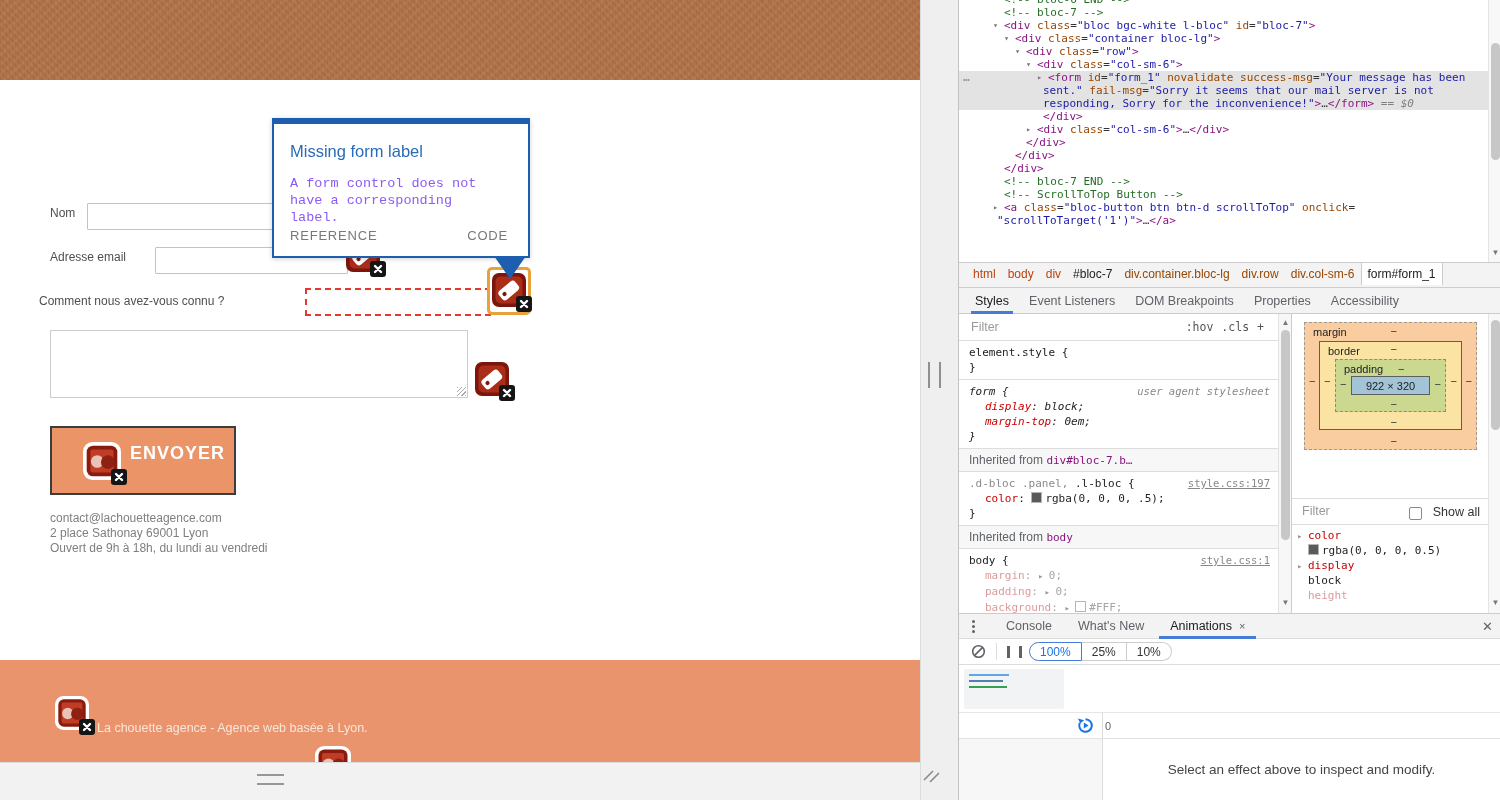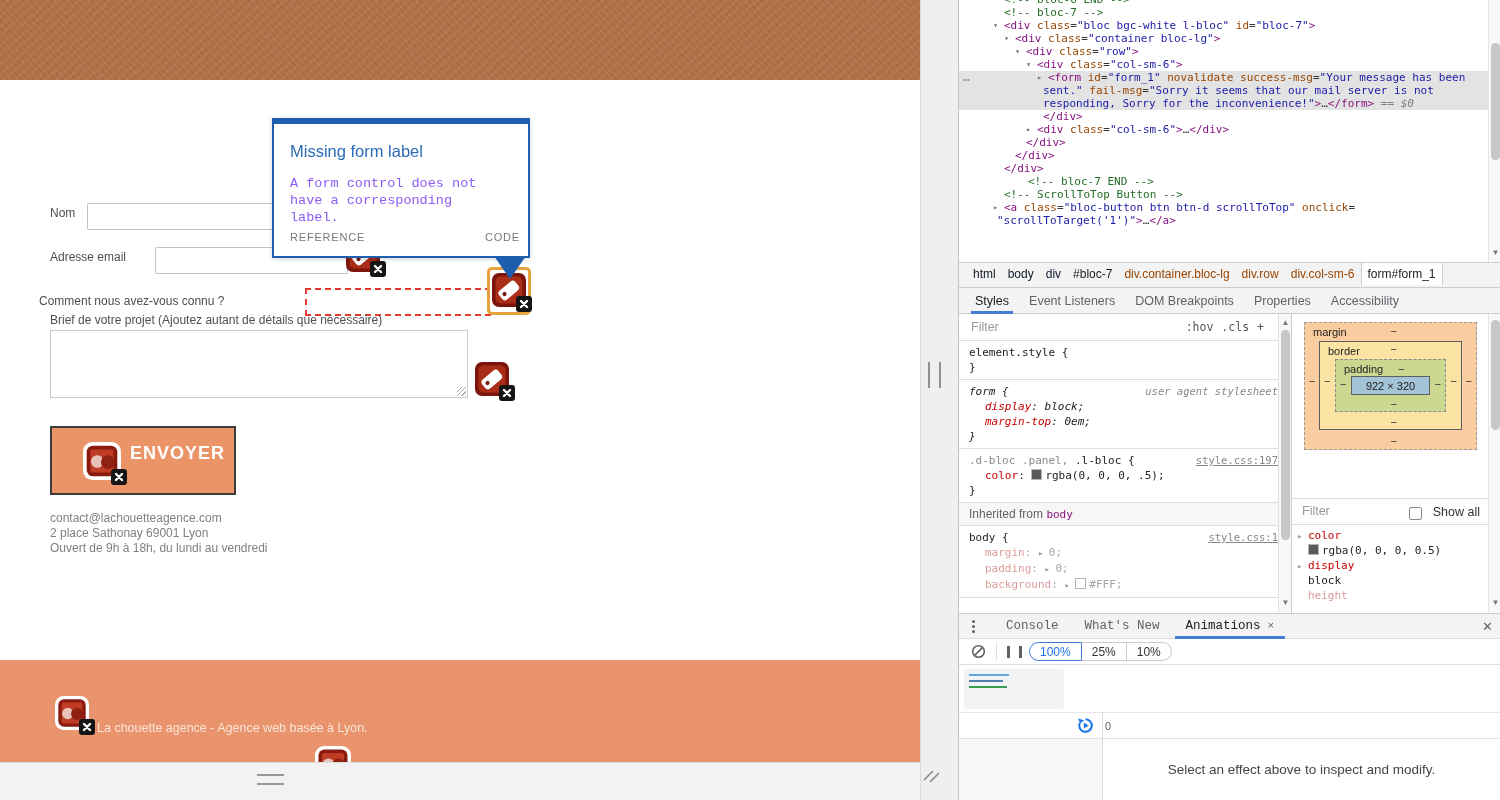--- a/index.html
+++ b/index.html
@@ -19,21 +19,21 @@
   .wave-icon svg{display:block;}
   .wave-badge{position:absolute;width:16px;height:16px;right:-6px;bottom:-5px;}
   .wave-badge svg{display:block;width:16px;height:16px;}
   .sel-ring{position:absolute;left:487px;top:267px;width:44px;height:48px;background:#fff;
             border:3px solid #e8a23b;border-radius:5px;box-sizing:border-box;z-index:8;}
   .tooltip{position:absolute;left:272px;top:118px;width:258px;height:140px;background:#fff;
            border:2px solid #1d5fae;border-top-width:6px;box-sizing:border-box;z-index:20;
            box-shadow:0 1px 5px rgba(0,0,0,.18);}
   .tt-title{position:absolute;left:16px;top:18px;font-size:16.5px;color:#2a6cb8;}
   .tt-body{position:absolute;left:16px;top:52px;width:212px;font-size:13.5px;line-height:1.25;color:#8b5cf6;font-family:Liberation Mono, monospace;}
-  .tt-links{position:absolute;left:16px;right:8px;bottom:13px;font-size:11px;color:#787878;letter-spacing:.8px;}
+  .tt-links{position:absolute;left:16px;right:20px;bottom:13px;font-size:13px;color:#787878;letter-spacing:.8px;}
   .tt-code{float:right;}
   .tt-arrow{position:absolute;left:494px;top:256px;width:0;height:0;z-index:21;
             border-left:16px solid transparent;border-right:16px solid transparent;border-top:23px solid #1d5fae;}
   .textarea{position:absolute;left:50px;top:330px;width:418px;height:68px;background:#fff;
             border:1px solid #ccc;box-sizing:border-box;}
   .ta-grip{position:absolute;right:1px;bottom:1px;width:9px;height:9px;
            background:repeating-linear-gradient(135deg,#aaa 0 1px,transparent 1px 3px);}
   .submit{position:absolute;left:50px;top:426px;width:186px;height:69px;background:#ea9468;
           border:2px solid #3c3c3c;box-sizing:border-box;}
   .submit-label{position:absolute;left:78px;top:15px;font-size:18px;font-weight:bold;color:#fff;letter-spacing:1px;}
@@ -61,39 +61,39 @@
   .dt-marker{position:absolute;left:4px;top:0;color:#999;letter-spacing:1px;font-weight:bold;}
   .s-t{color:#881280;} .s-a{color:#994500;} .s-v{color:#1a1aa6;}
   .s-c{color:#236e25;} .s-p{color:#333;} .s-d{color:#808080;font-style:italic;}
   .tree-sb{position:absolute;left:529px;top:0;width:13px;height:262px;background:#f8f8f8;border-left:1px solid #e4e4e4;box-sizing:border-box;}
   .sb-thumb{position:absolute;left:2px;width:9px;background:#c7c7c7;border-radius:5px;}
   .sb-arrow{position:absolute;left:0;width:13px;text-align:center;font-size:8px;color:#777;}
   .crumbs{position:absolute;left:0;top:262px;width:542px;height:26px;background:#f3f3f3;
           border-top:1px solid #cdcdcd;border-bottom:1px solid #cdcdcd;box-sizing:border-box;
           white-space:nowrap;overflow:hidden;padding-left:8px;}
   .crumb{display:inline-block;padding:4px 6px 0 6px;font-size:12px;height:22px;box-sizing:border-box;}
-  .crumb.t{color:#0f172a;} .crumb.c{color:#994500;} .crumb.k{color:#222;}
+  .crumb.t{color:#c2410c;} .crumb.c{color:#994500;} .crumb.k{color:#222;}
   .crumb.sel{color:#222;background:#fff;border-left:1px solid #ccc;border-right:1px solid #ccc;}
   .insp-tabs{position:absolute;left:0;top:288px;width:542px;height:26px;background:#f3f3f3;
              border-bottom:1px solid #ccc;box-sizing:border-box;padding-left:6px;white-space:nowrap;}
   .itab{display:inline-block;position:relative;padding:6px 10px 0 10px;height:26px;box-sizing:border-box;
         font-size:12.5px;color:#5f6368;}
   .itab.active{color:#202124;}
   .itab.active::after{content:"";position:absolute;left:6px;right:6px;bottom:0;height:3px;background:#437dd8;}
   
   .styles-pane{position:absolute;left:0;top:314px;width:319px;height:299px;overflow:hidden;background:#fff;}
   .filter-row{position:relative;height:27px;border-bottom:1px solid #ddd;box-sizing:border-box;}
   .filter-ph{position:absolute;left:12px;top:6px;color:#9a9a9a;font-size:12.5px;}
   .f-btns{position:absolute;right:14px;top:6px;font-size:11.5px;color:#555;font-family:"DejaVu Sans Mono",monospace;}
   .f-btns span{margin-left:8px;}
   .rule{border-bottom:1px solid #ddd;padding:4px 0 4px 0;font:11px "DejaVu Sans Mono",monospace;line-height:15px;color:#222;}
   .rule.ua{font-style:italic;}
   .rule .rline{padding-left:10px;white-space:pre;}
   .rule .pline{padding-left:26px;white-space:pre;}
-  .css-link{float:right;color:#888;font-size:10.5px;text-decoration:underline;}
+  .css-link{float:right;color:#888;font-size:10.5px;margin-right:8px;text-decoration:underline;}
   .css-link.plain{text-decoration:none;font-style:italic;}
   .pname{color:#c80000;} .pname.faded{color:#dc9b9b;}
   .pval{color:#222;} .pval.faded{color:#a5a5a5;}
   .pexp{color:#999;font-size:9px;} 
   .sw{display:inline-block;width:9px;height:9px;border:1px solid #b5b5b5;vertical-align:-1px;margin-right:3px;}
   .sel-dim{color:#8a8a8a;}
   .inherit-hdr{background:#f7f7f7;border-bottom:1px solid #ddd;padding:4px 0 4px 10px;
                font-size:12px;color:#5f6368;}
   .inherit-hdr .node{font-family:"DejaVu Sans Mono",monospace;color:#881280;font-size:11px;}
   .styles-sb{position:absolute;left:319px;top:314px;width:13px;height:299px;background:#f7f7f7;
@@ -112,21 +112,21 @@
   .cbx-label{position:absolute;right:8px;top:6px;font-size:12.5px;color:#333;}
   .c-list{position:absolute;left:0;top:214px;width:196px;font:11px "DejaVu Sans Mono",monospace;line-height:15px;color:#222;}
   .c-row{padding-left:16px;position:relative;white-space:pre;}
   .c-row .pexp{position:absolute;left:5px;top:1px;}
   .comp-sb{position:absolute;left:529px;top:314px;width:13px;height:299px;background:#f8f8f8;border-left:1px solid #e4e4e4;box-sizing:border-box;}
   
   .drawer-tabs{position:absolute;left:0;top:613px;width:542px;height:26px;background:#f3f3f3;
                border-top:1px solid #ccc;border-bottom:1px solid #ddd;box-sizing:border-box;}
   .menu-dots{position:absolute;left:13px;top:6px;width:4px;}
   .menu-dots i{display:block;width:3px;height:3px;border-radius:50%;background:#5f6368;margin-bottom:2px;}
-  .dtab{display:inline-block;position:relative;margin-left:0;padding:5px 13px 0 13px;height:25px;box-sizing:border-box;font-size:12.5px;color:#5f6368;font-family:Liberation Mono, monospace;}
+  .dtab{display:inline-block;position:relative;margin-left:0;padding:5px 13px 0 13px;height:25px;box-sizing:border-box;font-size:12.5px;color:#5f6368;}
   .dtab:first-of-type{margin-left:34px;}
   .dtab.active{color:#202124;}
   .dtab.active::after{content:"";position:absolute;left:2px;right:2px;bottom:0;height:3px;background:#437dd8;}
   .dtab .x{margin-left:7px;color:#5f6368;font-size:11px;}
   .drawer-close{position:absolute;right:8px;top:5px;font-size:13px;color:#5f6368;}
   .anim-toolbar{position:absolute;left:0;top:639px;width:542px;height:26px;background:#fff;border-bottom:1px solid #ddd;box-sizing:border-box;}
   .tb-sep{position:absolute;left:37px;top:4px;width:1px;height:17px;background:#ddd;}
   .pause-ic{position:absolute;left:48px;top:7px;width:9px;height:12px;
             border-left:3px solid #5f6368;border-right:3px solid #5f6368;}
   .speeds{position:absolute;left:70px;top:3px;height:19px;}
@@ -189,21 +189,20 @@
           </g>
         </svg>
       <span class="wave-badge">
           <svg viewBox="0 0 16 16">
             <rect width="16" height="16" rx="3" fill="#151515"></rect>
             <path d="M5 5 L11 11 M11 5 L5 11" stroke="#fff" stroke-width="2.4" stroke-linecap="round"></path>
           </svg>
         </span>
     </span>
 
-    <span class="flabel" style="left:50px;top:313px;">Brief de votre projet (Ajoutez autant de détails que nécessaire)</span>
     <div class="textarea">
       <span class="ta-grip"></span>
     </div>
 
     <span class="wave-icon" style="left:475px;top:362px;width:34px;height:34px;">
       <svg width="34" height="34" viewBox="0 0 34 34">
           <rect width="34" height="34" rx="7" fill="#7c150b"></rect>
           <rect x="3.5" y="3.5" width="27" height="27" rx="5" fill="#aa2d18"></rect>
           <g transform="rotate(-40 17 17)">
             <rect x="6" y="11.5" width="21" height="11.5" rx="3.5" fill="#fff"></rect>
@@ -307,21 +306,21 @@
           <div class="dt-row" style="padding-left: 67px;"><span class="dt-arrow" style="left: 56px;">▾</span><span class="s-t">&lt;div</span><span class="s-a"> class</span><span class="s-p">=</span><span class="s-v">"row"</span><span class="s-t">&gt;</span></div>
           <div class="dt-row" style="padding-left: 78px;"><span class="dt-arrow" style="left: 67px;">▾</span><span class="s-t">&lt;div</span><span class="s-a"> class</span><span class="s-p">=</span><span class="s-v">"col-sm-6"</span><span class="s-t">&gt;</span></div>
           <div class="dt-row hl" style="padding-left: 89px;"><span class="dt-marker">…</span><span class="dt-arrow" style="left: 78px;">▸</span><span class="s-t">&lt;form</span><span class="s-a"> id</span><span class="s-p">=</span><span class="s-v">"form_1"</span><span class="s-a"> novalidate success-msg</span><span class="s-p">=</span><span class="s-v">"Your message has been</span></div>
           <div class="dt-row hl" style="padding-left: 84px;"><span class="s-v">sent."</span><span class="s-a"> fail-msg</span><span class="s-p">=</span><span class="s-v">"Sorry it seems that our mail server is not</span></div>
           <div class="dt-row hl" style="padding-left: 84px;"><span class="s-v">responding, Sorry for the inconvenience!"</span><span class="s-t">&gt;</span><span class="s-p">…</span><span class="s-t">&lt;/form&gt;</span><span class="s-d"> == $0</span></div>
           <div class="dt-row" style="padding-left: 84px;"><span class="s-t">&lt;/div&gt;</span></div>
           <div class="dt-row" style="padding-left: 78px;"><span class="dt-arrow" style="left: 67px;">▸</span><span class="s-t">&lt;div</span><span class="s-a"> class</span><span class="s-p">=</span><span class="s-v">"col-sm-6"</span><span class="s-t">&gt;</span><span class="s-p">…</span><span class="s-t">&lt;/div&gt;</span></div>
           <div class="dt-row" style="padding-left: 67px;"><span class="s-t">&lt;/div&gt;</span></div>
           <div class="dt-row" style="padding-left: 56px;"><span class="s-t">&lt;/div&gt;</span></div>
           <div class="dt-row" style="padding-left: 45px;"><span class="s-t">&lt;/div&gt;</span></div>
-          <div class="dt-row" style="padding-left: 69px;"><span class="s-c">&lt;!-- bloc-7 END --&gt;</span></div>
+          <div class="dt-row" style="padding-left: 45px;"><span class="s-c">&lt;!-- bloc-7 END --&gt;</span></div>
           <div class="dt-row" style="padding-left: 45px;"><span class="s-c">&lt;!-- ScrollToTop Button --&gt;</span></div>
           <div class="dt-row" style="padding-left: 45px;"><span class="dt-arrow" style="left: 34px;">▸</span><span class="s-t">&lt;a</span><span class="s-a"> class</span><span class="s-p">=</span><span class="s-v">"bloc-button btn btn-d scrollToTop"</span><span class="s-a"> onclick</span><span class="s-p">=</span></div>
           <div class="dt-row" style="padding-left: 38px;"><span class="s-v">"scrollToTarget('1')"</span><span class="s-t">&gt;</span><span class="s-p">…</span><span class="s-t">&lt;/a&gt;</span></div>
         </div>
     </div>
     <div class="tree-sb">
       <span class="sb-thumb" style="top:43px;height:117px;"></span>
       <span class="sb-arrow" style="top:248px;">▼</span>
     </div>
 
@@ -338,20 +337,21 @@
           <div class="rule">
             <div class="rline"><span>element.style</span><span> {</span></div>
             <div class="rline">}</div>
           </div>
           <div class="rule ua">
             <div class="rline"><span class="css-link plain">user agent stylesheet</span><span>form</span><span> {</span></div>
             <div class="pline"><span class="pname">display</span><span class="pval">: </span><span class="pval">block;</span></div>
             <div class="pline"><span class="pname">margin-top</span><span class="pval">: </span><span class="pval">0em;</span></div>
             <div class="rline">}</div>
           </div>
+          <div class="inherit-hdr"><span>Inherited from </span><span class="node">div#bloc-7.b…</span></div>
           <div class="rule">
             <div class="rline"><span class="css-link">style.css:197</span><span class="sel-dim">.d-bloc .panel,</span><span> .l-bloc</span><span> {</span></div>
             <div class="pline"><span class="pname">color</span><span class="pval">: </span><span class="sw" style="background: rgb(90, 90, 90);"></span><span class="pval">rgba(0, 0, 0, .5);</span></div>
             <div class="rline">}</div>
           </div>
           <div class="inherit-hdr"><span>Inherited from </span><span class="node">body</span></div>
           <div class="rule">
             <div class="rline"><span class="css-link">style.css:1</span><span>body</span><span> {</span></div>
             <div class="pline"><span class="pname faded">margin</span><span class="pval faded">: </span><span class="pexp">▸ </span><span class="pval faded">0;</span></div>
             <div class="pline"><span class="pname faded">padding</span><span class="pval faded">: </span><span class="pexp">▸ </span><span class="pval faded">0;</span></div>

